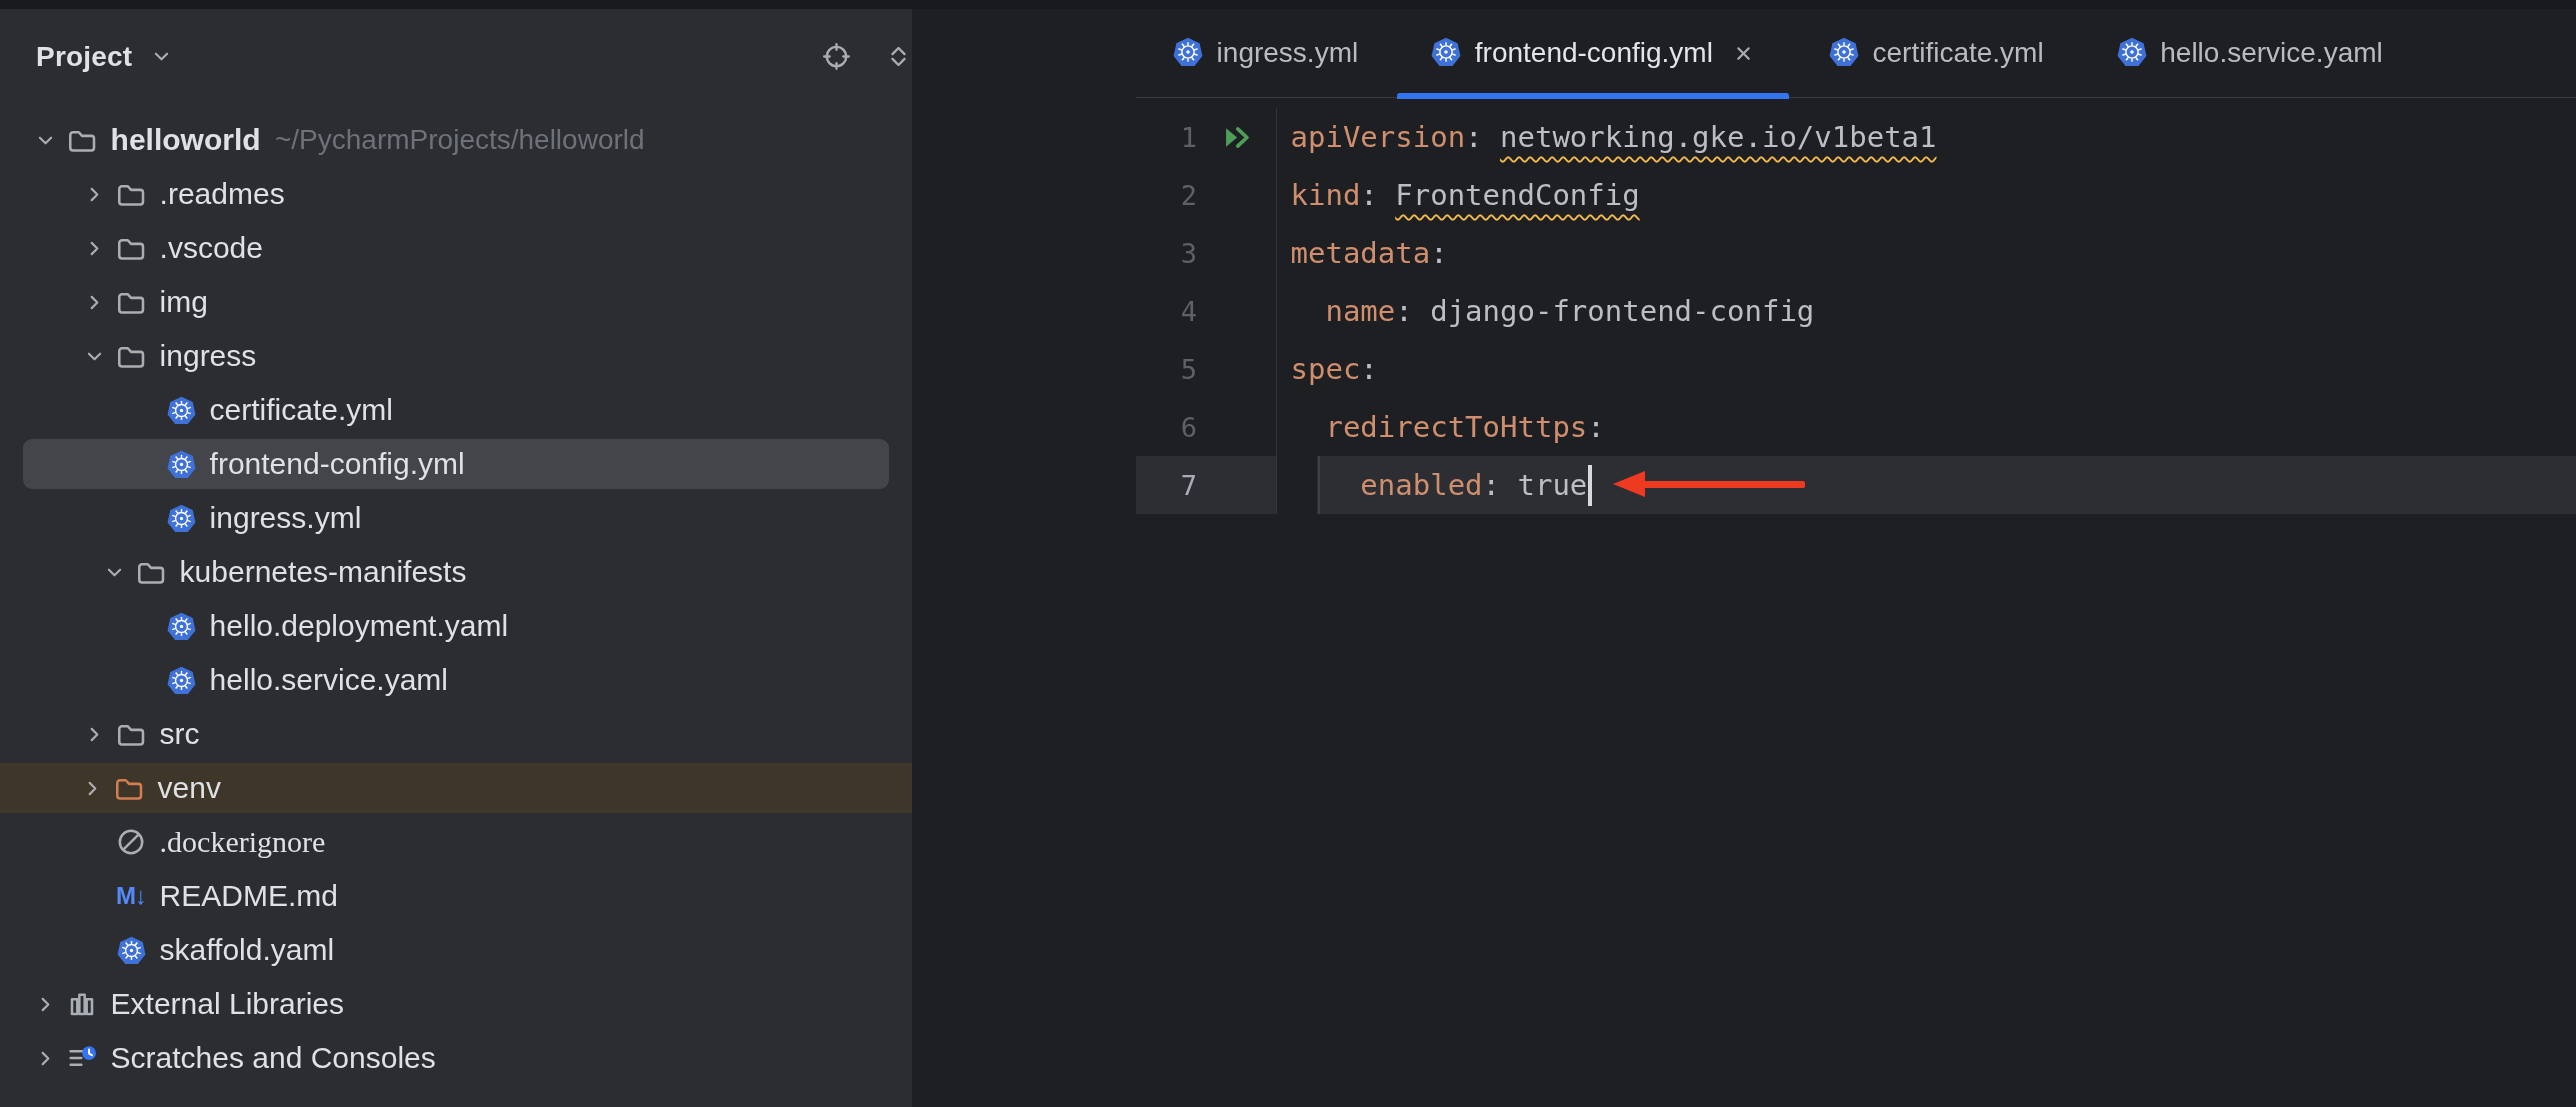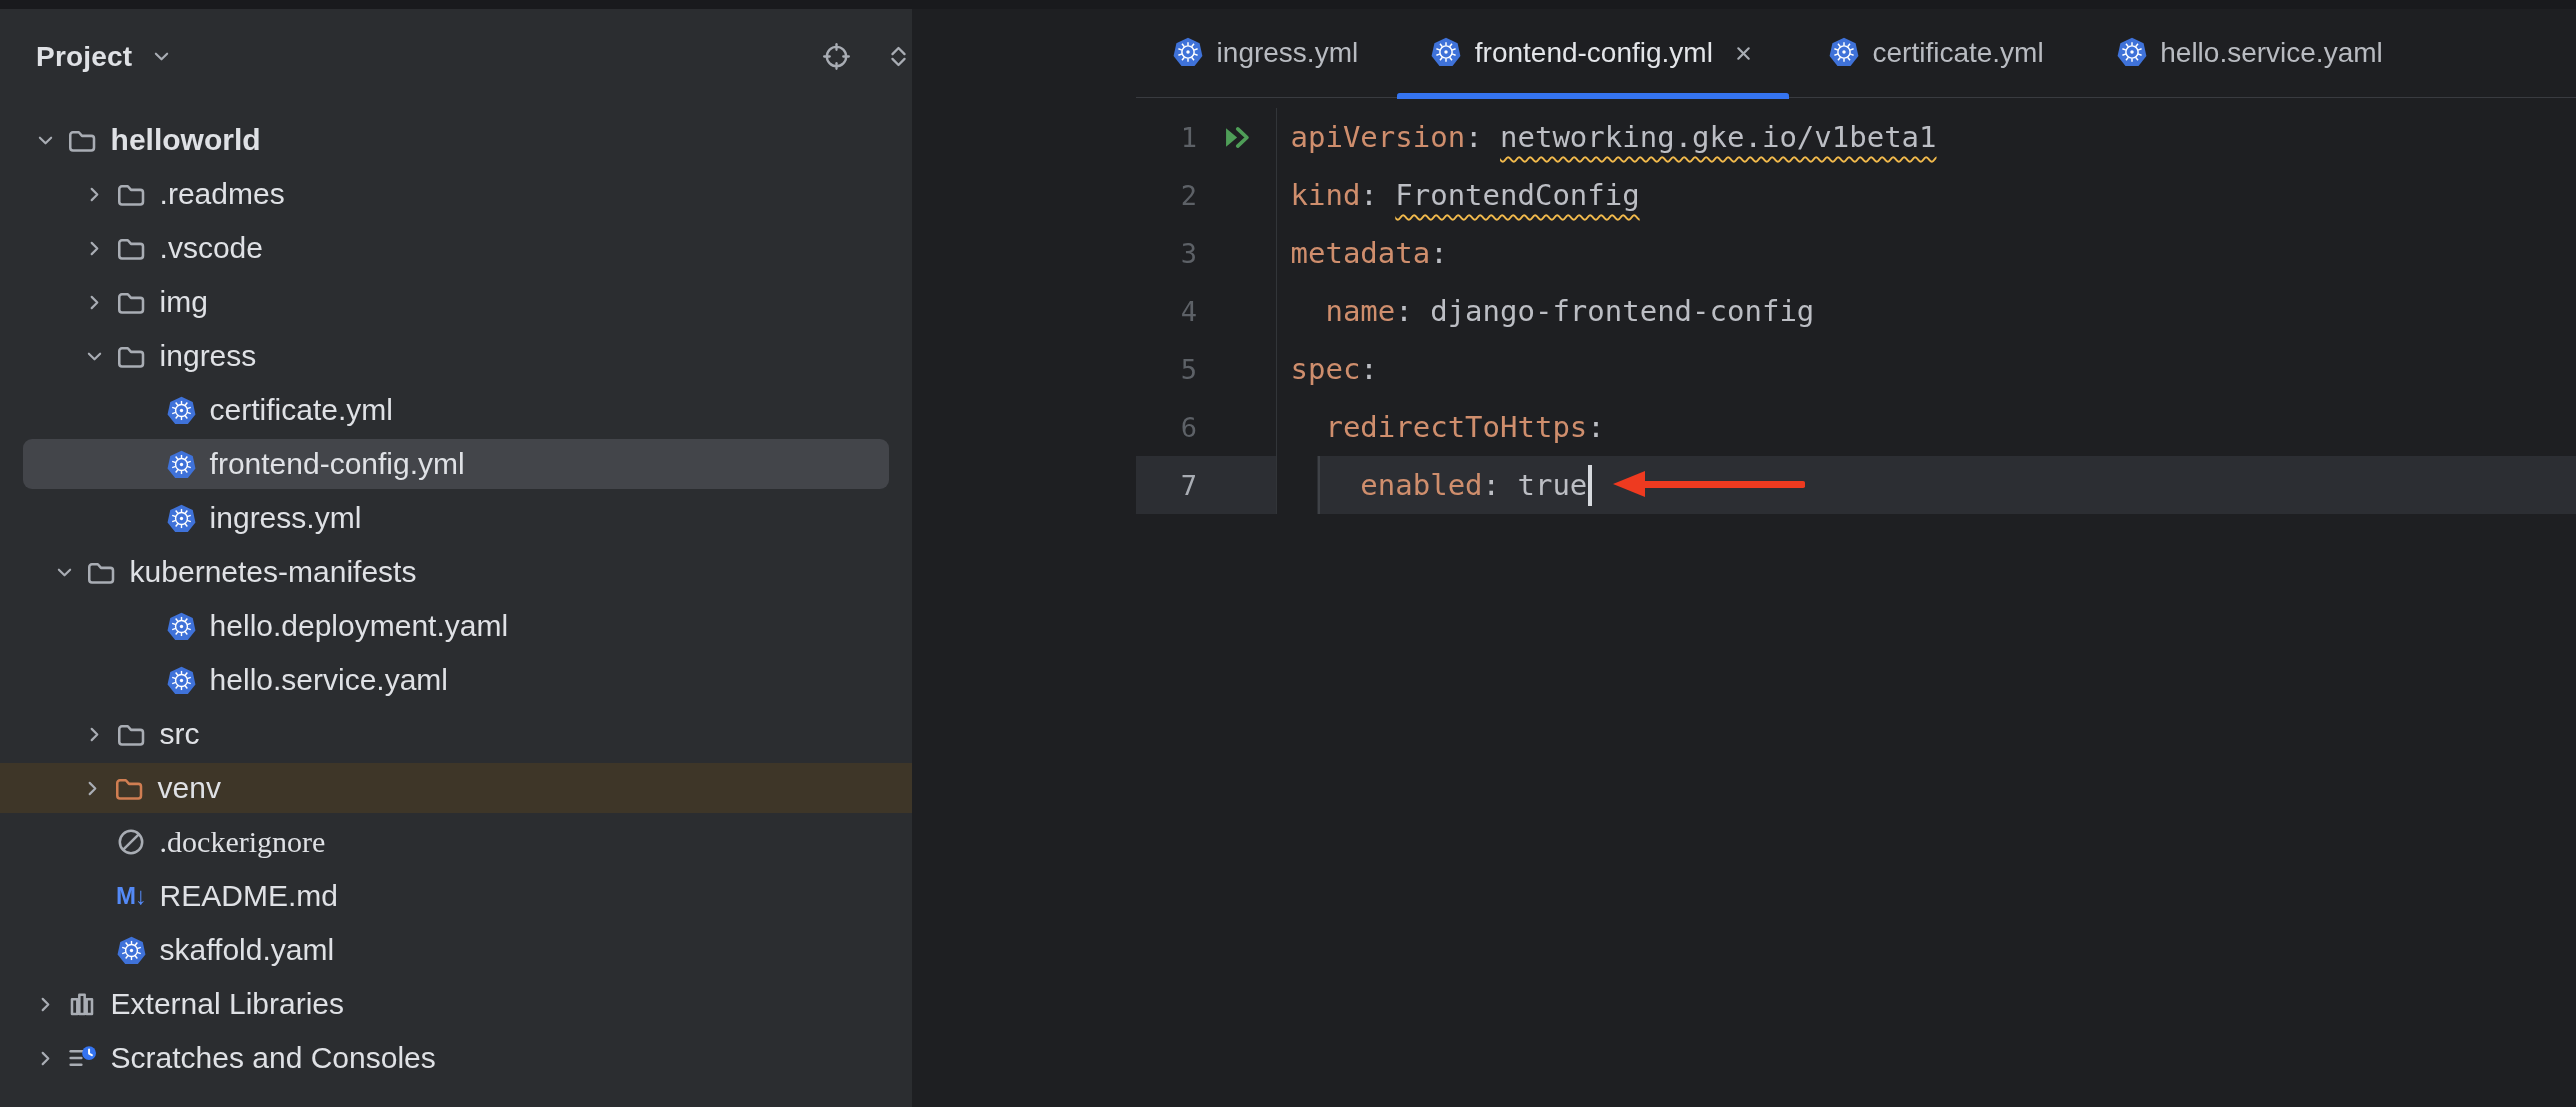--- a/index.html
+++ b/index.html
@@ -120,20 +120,21 @@
             <svg viewBox="0 0 24 24" fill="none" stroke="#a9adb4" stroke-width="1.9" stroke-linecap="round" stroke-linejoin="round">
               <polyline points="7,9.5 12,14.5 17,9.5"></polyline>
             </svg>
           </span>
           <span class="tree-icon">
             <svg viewBox="0 0 24 24" fill="none" stroke="#a9adb4" stroke-width="1.9" stroke-linecap="round" stroke-linejoin="round">
               <path d="M3.2 8.2 a2 2 0 0 1 2 -2 h4.4 l2.4 2.7 h7 a2 2 0 0 1 2 2 v6.9 a2 2 0 0 1 -2 2 h-13.8 a2 2 0 0 1 -2 -2 z"></path>
             </svg>
           </span>
           <span class="row-label bold">helloworld</span>
+          <span class="row-path">~/PycharmProjects/helloworld</span>
         </div>
       </div>
       <div class="row">
         <div class="inner" style="padding-left: 74px; text-align: center;">
           <span class="chev-slot">
             <svg viewBox="0 0 24 24" fill="none" stroke="#a9adb4" stroke-width="1.9" stroke-linecap="round" stroke-linejoin="round">
               <polyline points="9.5,7 14.5,12 9.5,17"></polyline>
             </svg>
           </span>
           <span class="tree-icon">
@@ -255,21 +256,21 @@
                 <line x1="16.5" y1="5.8" x2="14.7" y2="8.1"></line>
                 <line x1="9.3" y1="15.9" x2="7.5" y2="18.2"></line>
               </g>
               <circle cx="12" cy="12" r="1.3" fill="#fff"></circle>
             </svg>
           </span>
           <span class="row-label">ingress.yml</span>
         </div>
       </div>
       <div class="row">
-        <div class="inner" style="padding-left: 44px;">
+        <div class="inner" style="padding-left: 94px;">
           <span class="chev-slot">
             <svg viewBox="0 0 24 24" fill="none" stroke="#a9adb4" stroke-width="1.9" stroke-linecap="round" stroke-linejoin="round">
               <polyline points="7,9.5 12,14.5 17,9.5"></polyline>
             </svg>
           </span>
           <span class="tree-icon">
             <svg viewBox="0 0 24 24" fill="none" stroke="#a9adb4" stroke-width="1.9" stroke-linecap="round" stroke-linejoin="round">
               <path d="M3.2 8.2 a2 2 0 0 1 2 -2 h4.4 l2.4 2.7 h7 a2 2 0 0 1 2 2 v6.9 a2 2 0 0 1 -2 2 h-13.8 a2 2 0 0 1 -2 -2 z"></path>
             </svg>
           </span>

